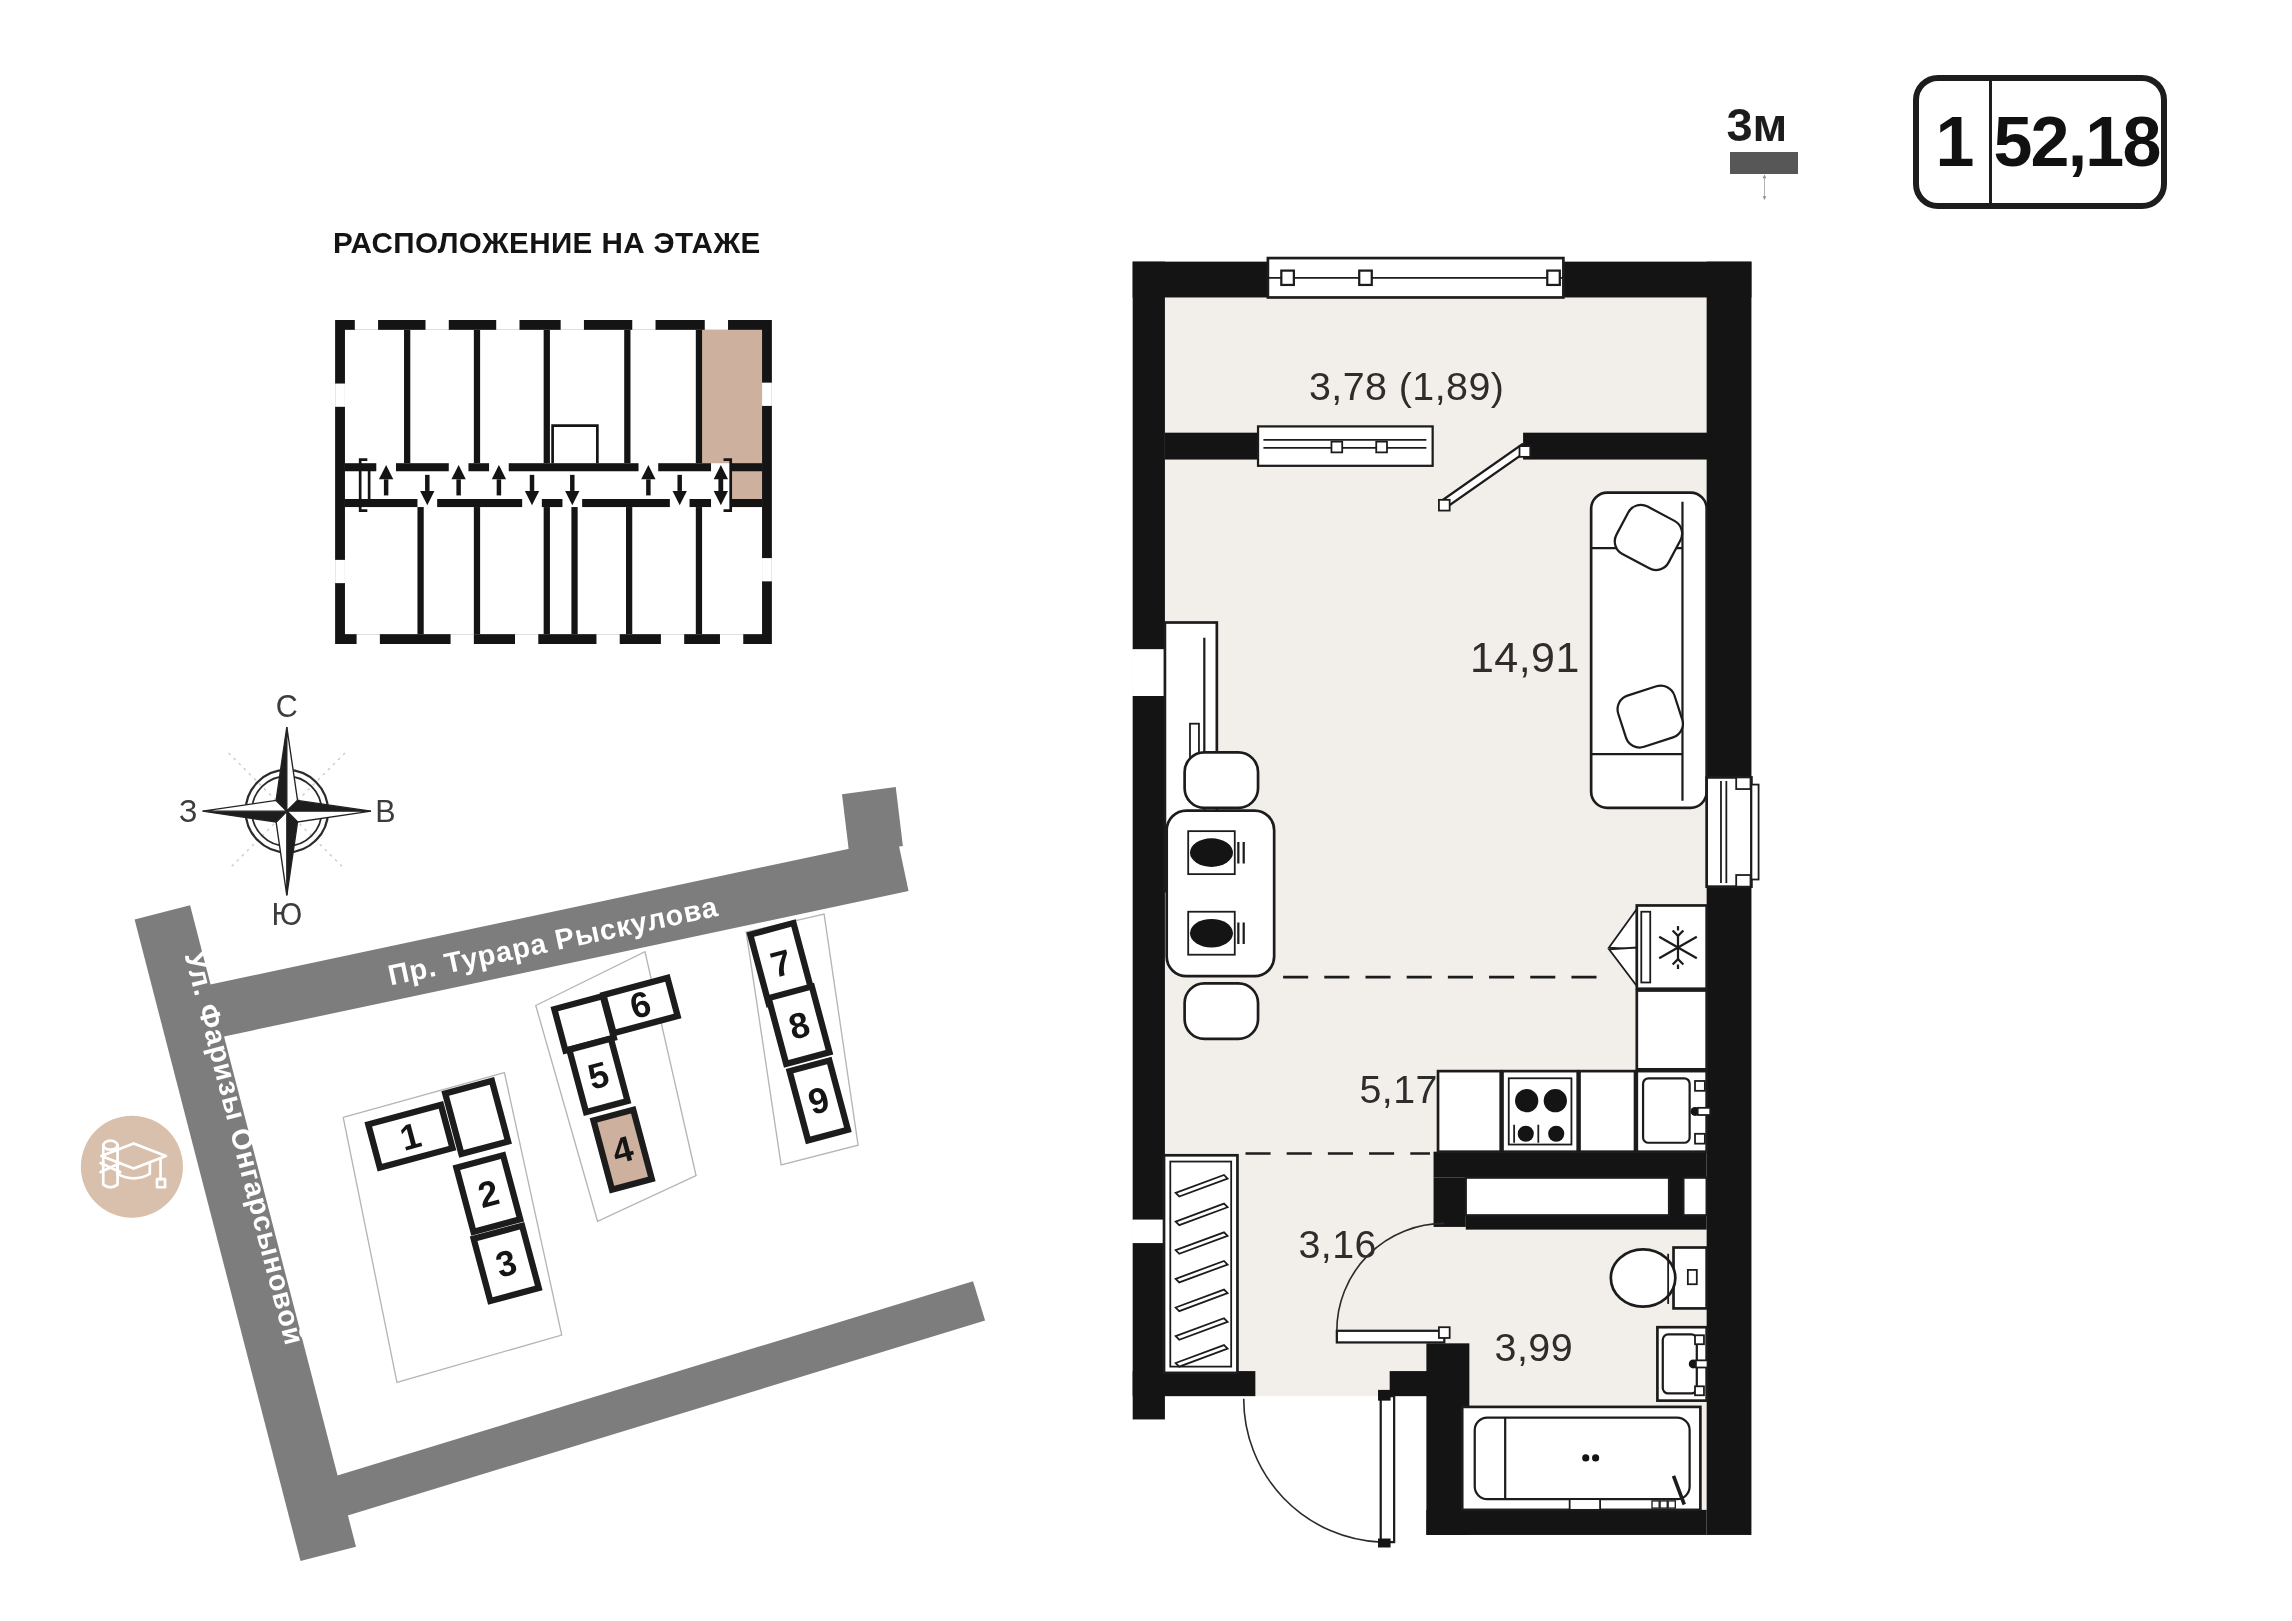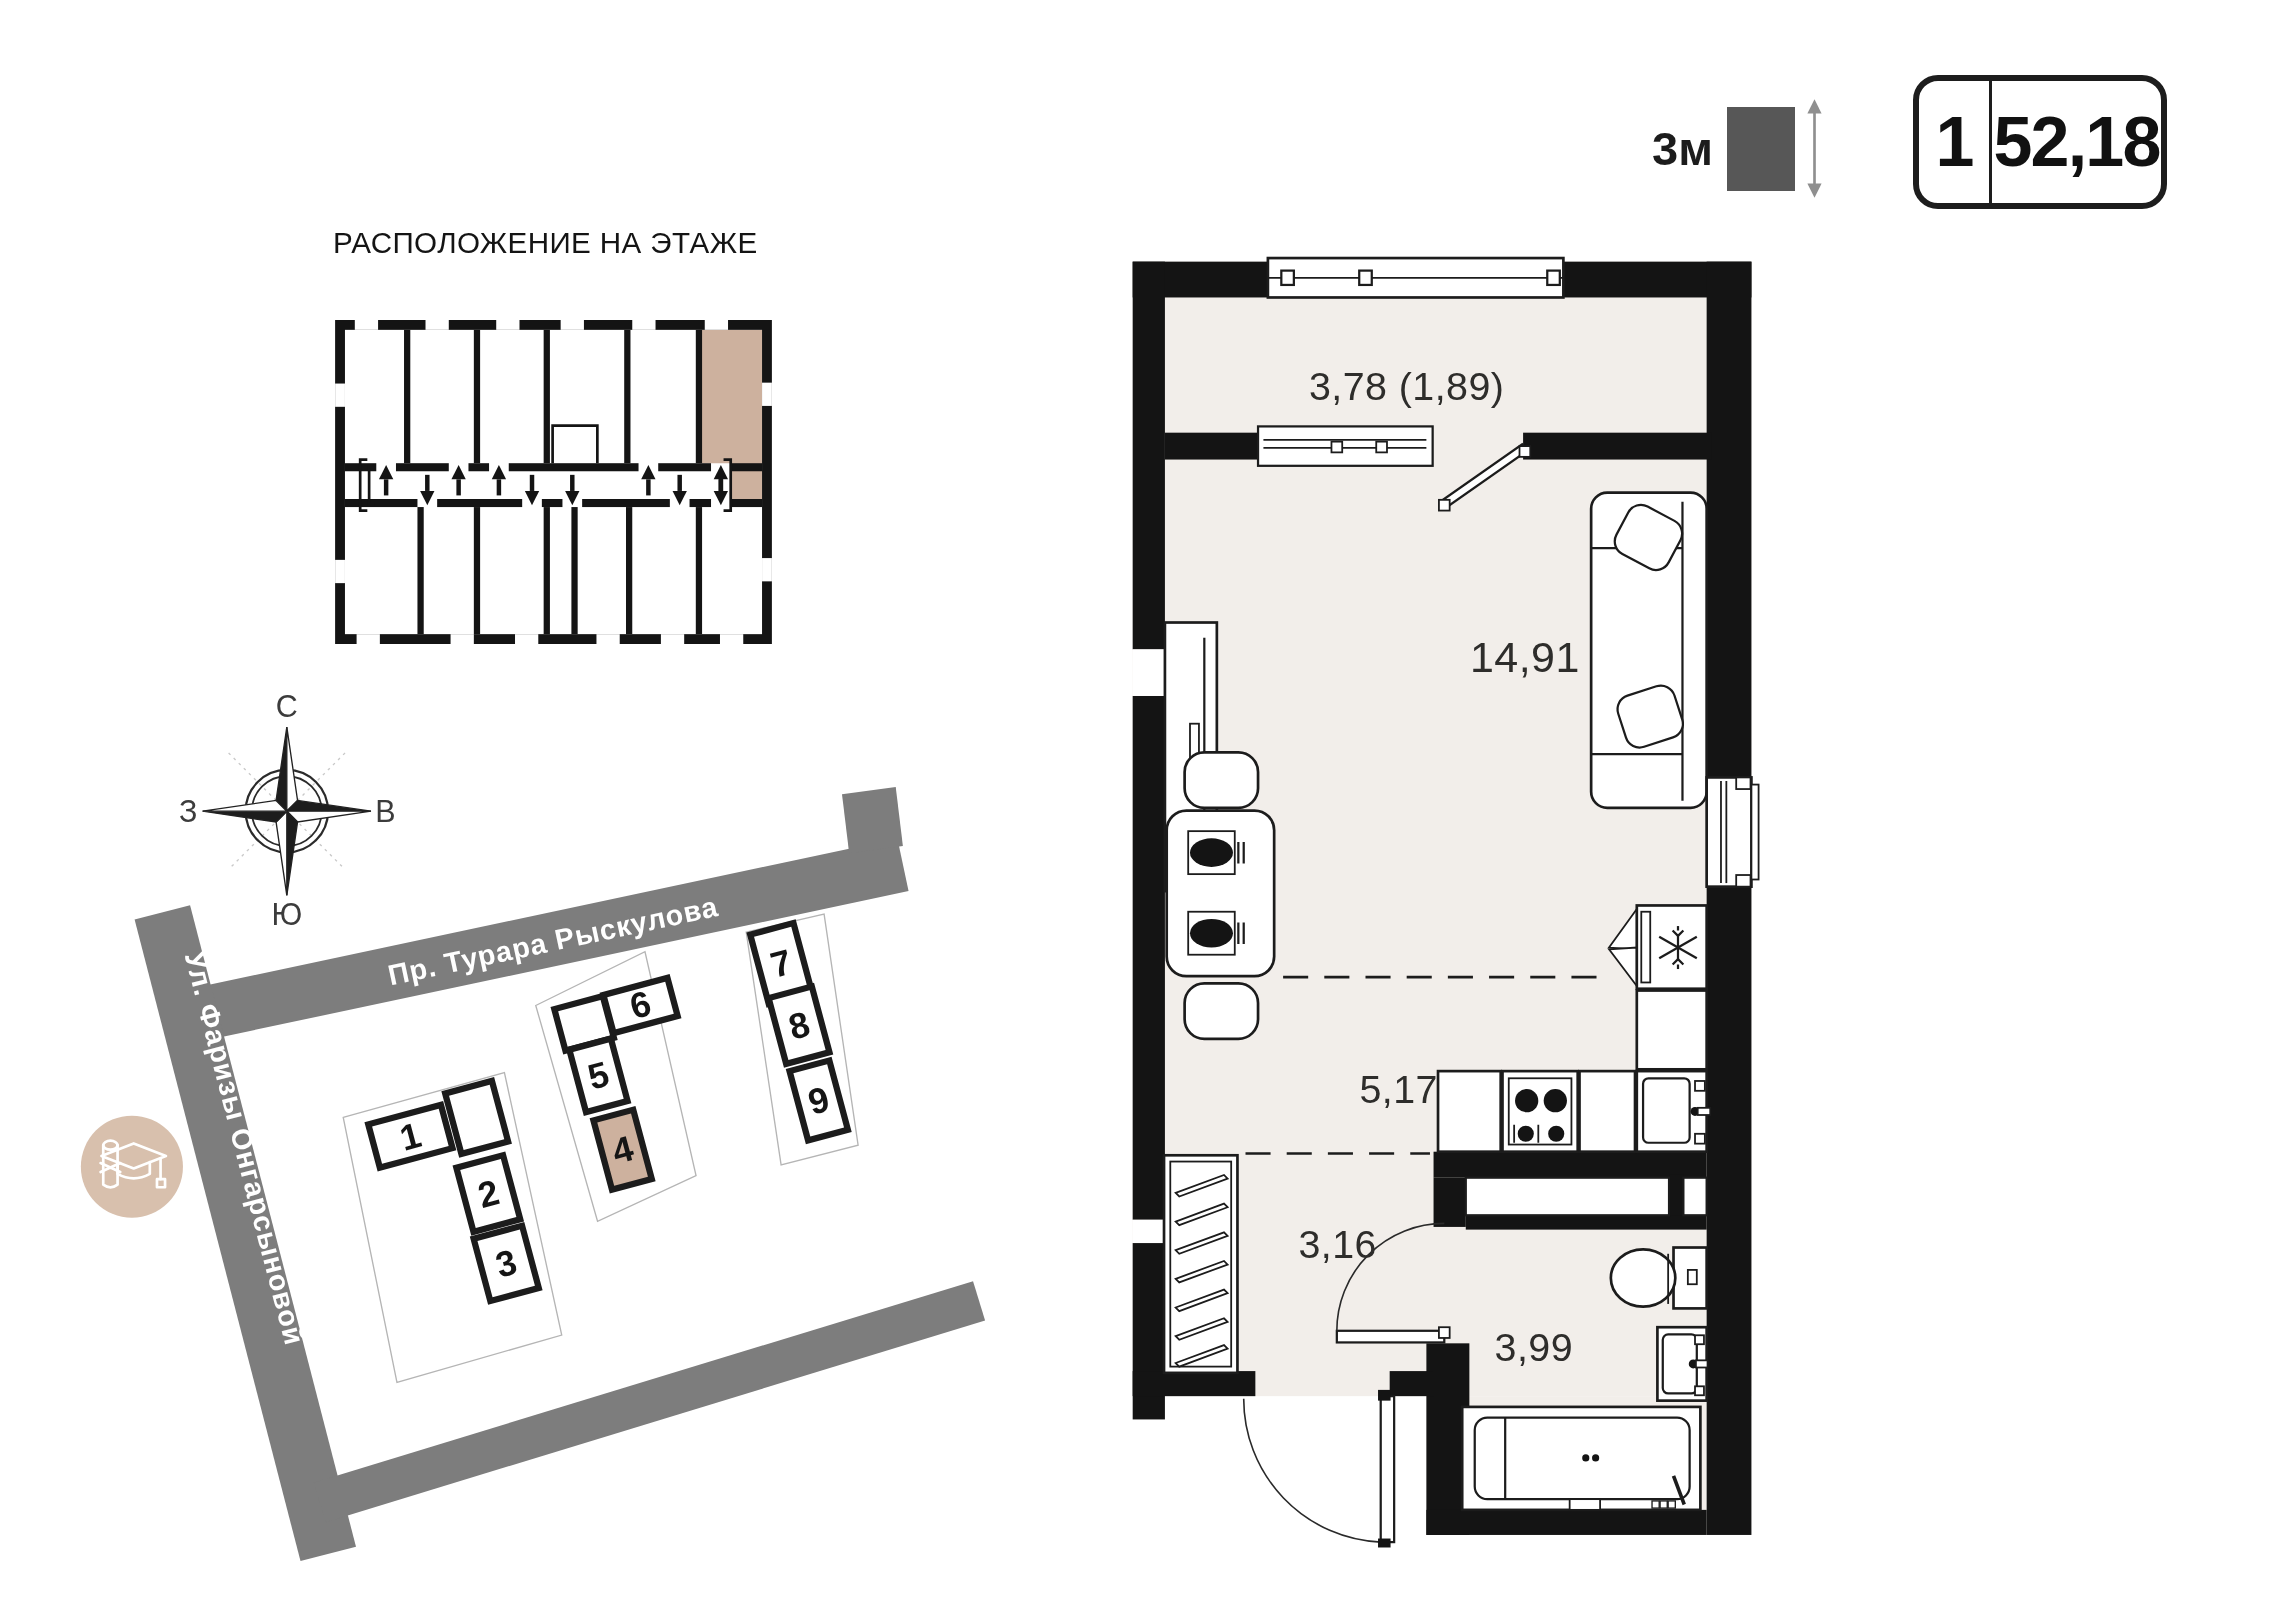--- a/index.html
+++ b/index.html
@@ -1,21 +1,21 @@
 <!DOCTYPE html>
 <html style="font-size:14.3px"><head>
 <meta charset="utf-8">
 <style>
   html,body{margin:0;padding:0;background:#ffffff;}
   .page{position:relative;width:2293px;height:1621px;background:#fff;overflow:hidden;
         font-family:"Liberation Sans",sans-serif;}
   .abs{position:absolute;}
-  .floor-title{left:333px;top:226px;font-size:29.6px;font-weight:400;color:#141414;
+  .floor-title{left:333px;top:226px;font-size:29.6px;font-weight:700;color:#141414;
                letter-spacing:0.4px;white-space:nowrap;}
-  .ceiling{left:1652px;top:97px;width:224px;height:103px;display:flex;align-items:center;}
+  .ceiling{left:1652px;top:97px;width:224px;height:103px;display:flex;align-items:center;flex-direction:column;}
   .ceiling-label{font-size:47px;font-weight:700;color:#1c1c1c;margin-right:14.3px;}
   .ceiling-square{width:68px;height:84px;background:#575757;}
   .area-badge{left:1913px;top:75px;width:254px;height:134px;border:6.3px solid #1d1d1d;
               border-radius:25px;display:flex;background:#fff;box-sizing:border-box;}
   .area-badge .cell{display:flex;align-items:center;justify-content:center;
                     font-weight:700;color:#111;font-size:70px;letter-spacing:-1.8px;}
   .area-badge .c1{width:70px;border-right:3.6px solid #1d1d1d;}
   .area-badge .c2{flex:1;}
   svg text{font-family:"Liberation Sans",sans-serif;}
   .room-label{font-size:44px;fill:#2e2d2b;letter-spacing:.5px;}

